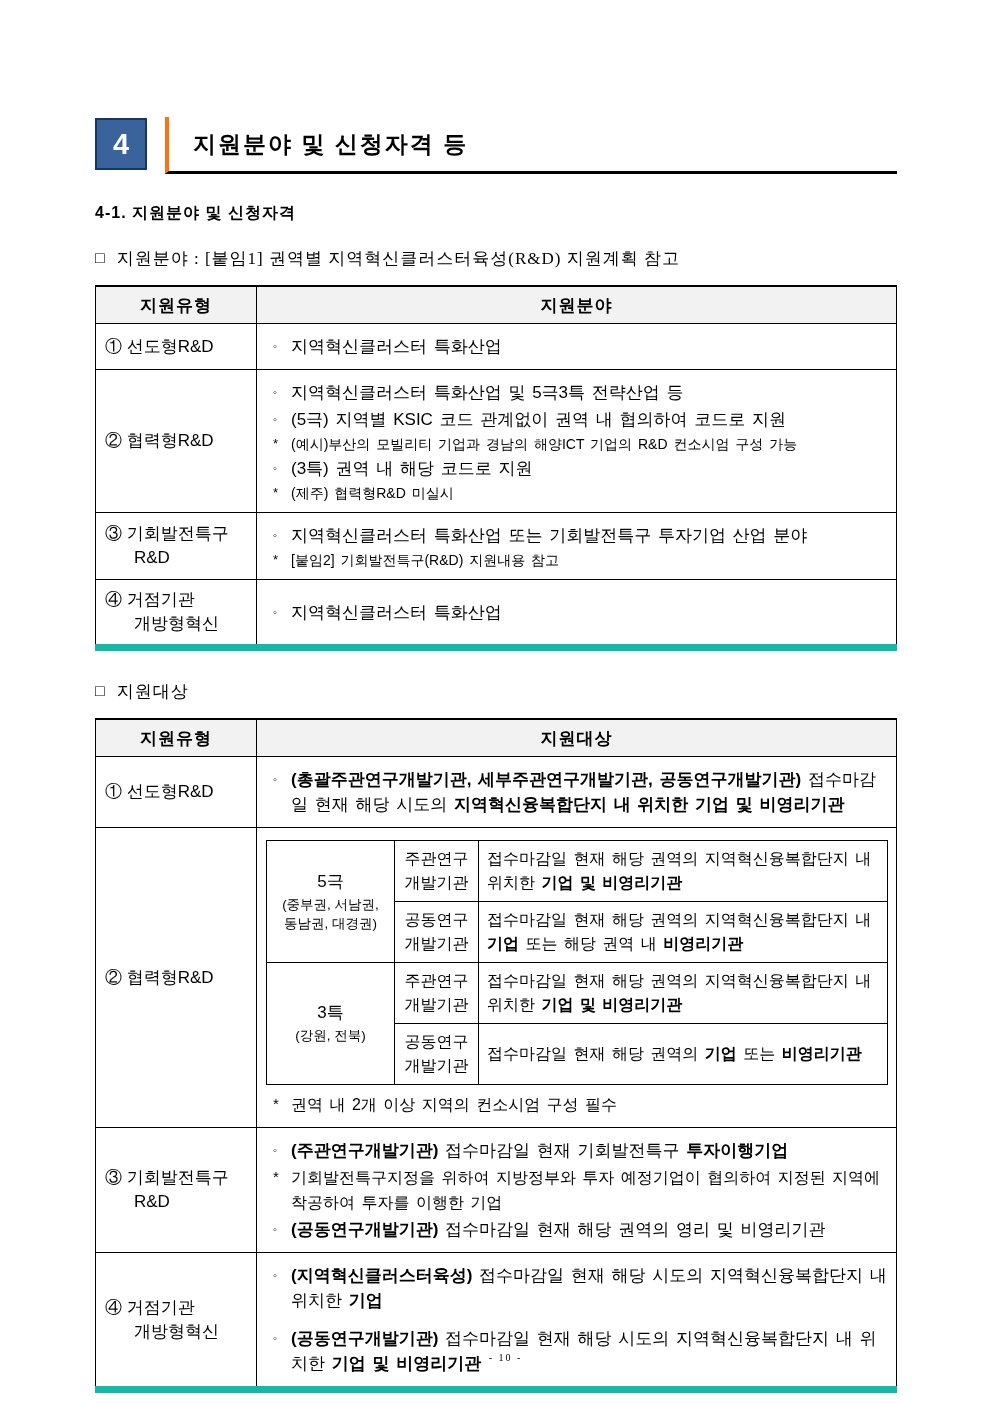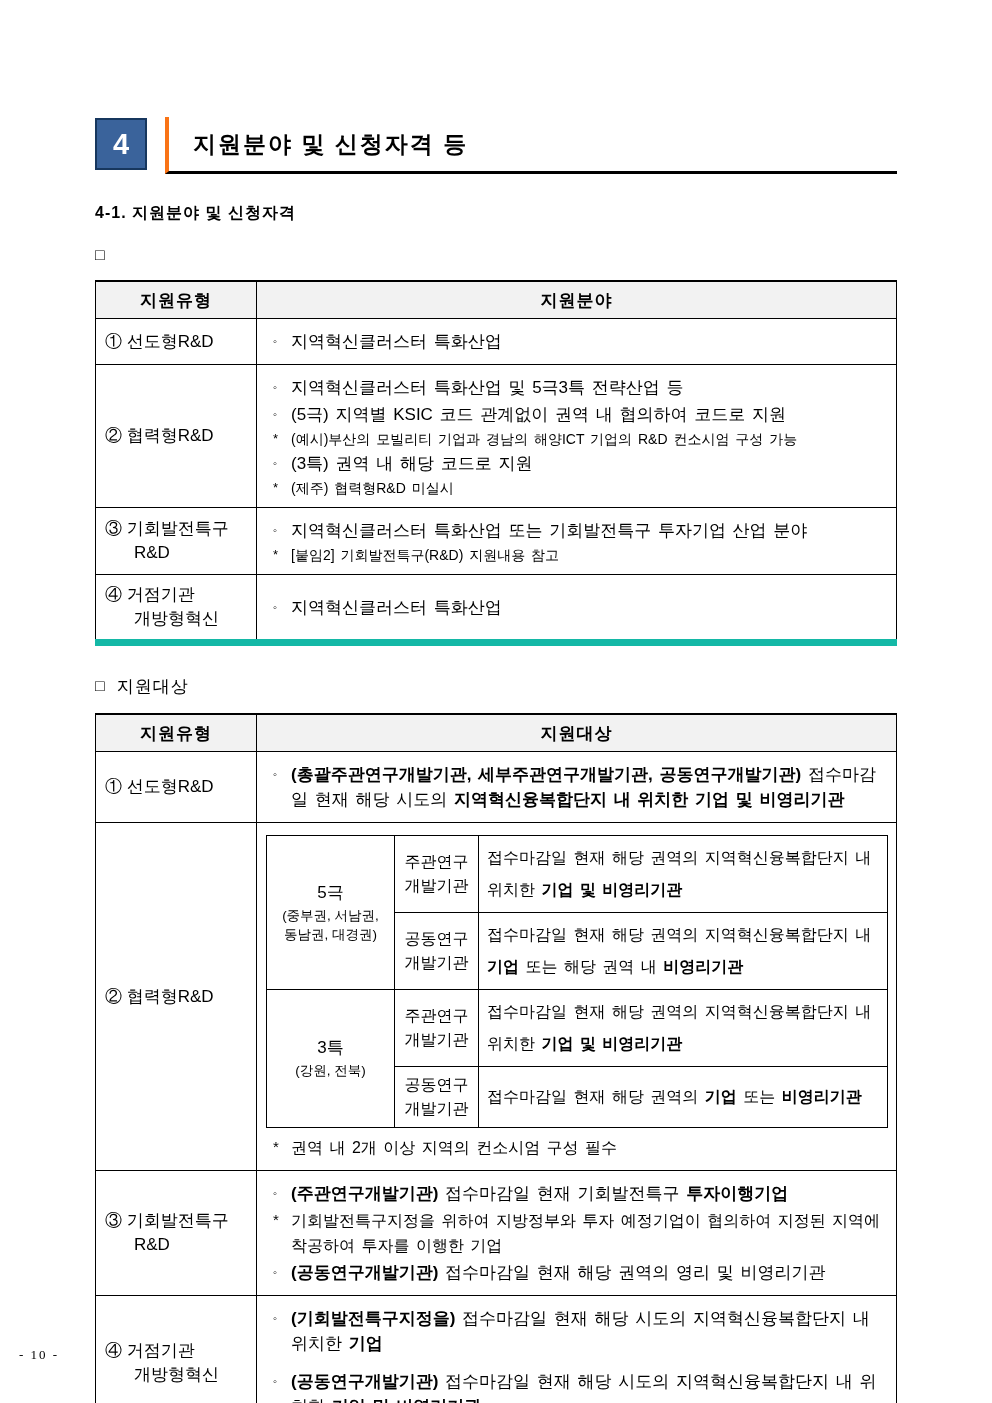--- a/index.html
+++ b/index.html
@@ -62,44 +62,45 @@
 
   
   table.nested { width:100%; border-collapse:collapse; table-layout:fixed; margin:4px 0 7px 0; }
   table.nested col.ng { width:128px; }
   table.nested col.nr { width:84px; }
   table.nested td { border:1px solid #000; font-size:16px; }
   td.g-cell { text-align:center; vertical-align:middle; padding:6px 2px; line-height:22px; }
   .gname { font-size:17px; margin-bottom:2px; }
   .gsub { font-size:13.5px; line-height:19px; }
   td.r-cell { text-align:center; vertical-align:middle; padding:6px 2px; line-height:24px; }
-  td.d-cell { vertical-align:middle; padding:6px 8px; line-height:32px; word-spacing:2px; }
+  td.d-cell { vertical-align:middle; padding:6px 8px; line-height:24px; word-spacing:2px; }
   .page-num {
-    position:absolute; left:0; right:0; bottom:40px; 
-    font-size:13px; font-family:"Liberation Serif", serif; letter-spacing:2px;margin-left:19px;
+    position:absolute; left:0; right:0; bottom:40px; text-align:center;
+    font-size:10px; font-family:"Liberation Serif", serif; letter-spacing:2px;margin-left:19px;
   }
   b { font-weight:bold; }
 </style>
 </head>
 <body>
 
 <div class="page">
   <div class="content">
 
     <div class="doc-header">
       <div class="num-box">4</div>
       <div class="title-block">
         <span>지원분야 및 신청자격 등</span>
       </div>
     </div>
 
     <div class="subsection">4-1. 지원분야 및 신청자격</div>
 
     <div class="check-line">
       <span class="checkbox">□</span>
+      <span>지원분야 : [붙임1] 권역별 지역혁신클러스터육성(R&amp;D) 지원계획 참고</span>
     </div>
 
     <table class="main">
       <colgroup>
           <col class="c1">
           <col>
         </colgroup>
       <thead>
         <tr>
           <th>지원유형</th>
@@ -286,21 +287,21 @@
         </tr>
 
         <tr>
           <td class="type-cell">
             <div>④ 거점기관</div>
             <div class="type-l2">개방형혁신</div>
           </td>
           <td class="value-cell">
             <div class="bline">
               <span class="mk mk-c">◦</span>
-              <span class="txt"><b>(기회발전특구지정을)</b><span> 접수마감일 현재 해당 시도의 지역혁신융복합단지 내 위치한 </span><b>기업</b></span>
+              <span class="txt"><b>(지역혁신클러스터육성)</b><span> 접수마감일 현재 해당 시도의 지역혁신융복합단지 내 위치한 </span><b>기업</b></span>
             </div>
             <div class="bline gap-top">
               <span class="mk mk-c">◦</span>
               <span class="txt"><b>(공동연구개발기관)</b><span> 접수마감일 현재 해당 시도의 지역혁신융복합단지 내 위치한 </span><b>기업 및 비영리기관</b></span>
             </div>
           </td>
         </tr>
       </tbody>
     </table>
 

